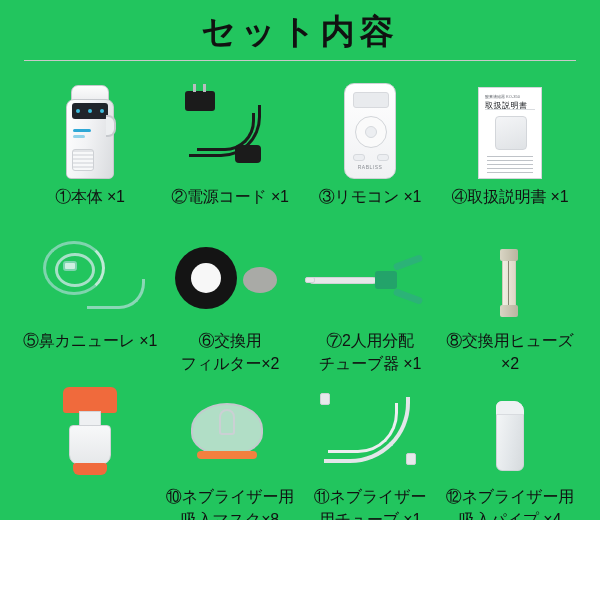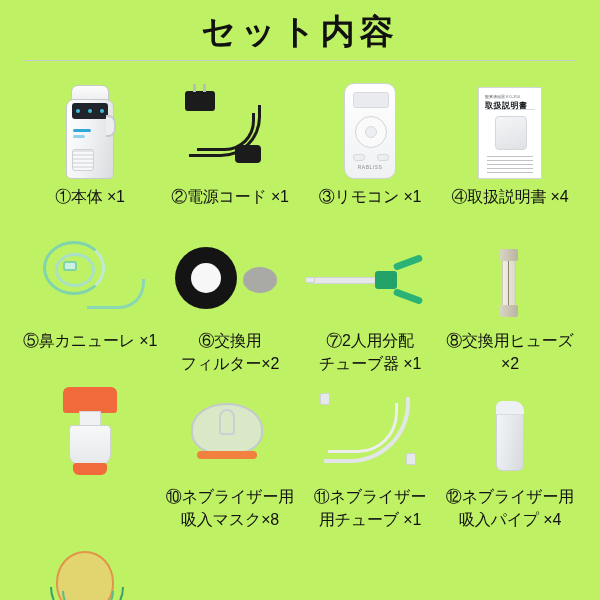--- a/index.html
+++ b/index.html
@@ -5,22 +5,22 @@
   * { box-sizing: border-box; }
   html, body {
     margin: 0; padding: 0;
     width: 600px; height: 600px;
     background: #ffffff;
     font-family: "Liberation Sans", sans-serif;
     color: #1a1a1a;
   }
   #page {
     position: relative;
-    width: 600px; height: 600px;
-    background: #bef264;
+    width: 600px; height: 520px;
+    background: #22c55e;
     overflow: hidden;
   }
   
   .title-wrap {
     padding: 10px 0 6px 0;
     text-align: center;
   }
   .title {
     font-size: 34px;
     font-weight: 700;
@@ -164,21 +164,21 @@
   
   .manual {
     position: relative; width: 64px; height: 92px;
     background: #ffffff; border: 1px solid #d3d6da;
   }
   .mn-head {
     position: absolute; left: 6px; top: 6px; right: 6px; height: 16px;
     border-bottom: 1px solid #d9dcdf;
   }
   .mn-t1 { position: absolute; left: 0; top: 0; font-size: 4px; color: #6d7177; }
-  .mn-t2 { position: absolute; left: 0; top: 6px; font-size: 8px; font-weight: 700; color: #15181c; letter-spacing: 0.5px; }
+  .mn-t2 { position: absolute; left: 0; top: 6px; font-size: 8px; font-weight: 400; color: #15181c; letter-spacing: 0.5px; }
   .mn-img {
     position: absolute; left: 16px; top: 28px; width: 32px; height: 34px;
     background: linear-gradient(160deg,#f4f5f7,#dfe2e5);
     border: 1px solid #d3d6da; border-radius: 4px;
   }
   .mn-lines {
     position: absolute; left: 8px; right: 8px; top: 68px; height: 18px;
     background: repeating-linear-gradient(180deg,#bfc3c8 0 1px,transparent 1px 4px);
   }
 
@@ -396,21 +396,21 @@
       <div class="art">
         <div class="manual">
           <div class="mn-head">
             <div class="mn-t1">酸素濃縮器 KO-350</div>
             <div class="mn-t2">取扱説明書</div>
           </div>
           <div class="mn-img"></div>
           <div class="mn-lines"></div>
         </div>
       </div>
-      <div class="cap">④取扱説明書 ×4</div>
+      <div class="cap">④取扱説明書 ×1</div>
     </div>
 
     <div class="cell">
       <div class="art">
         <div class="cannula">
           <div class="cn-loop"></div>
           <div class="cn-loop2"></div>
           <div class="cn-prong"></div>
           <div class="cn-tube"></div>
         </div>

